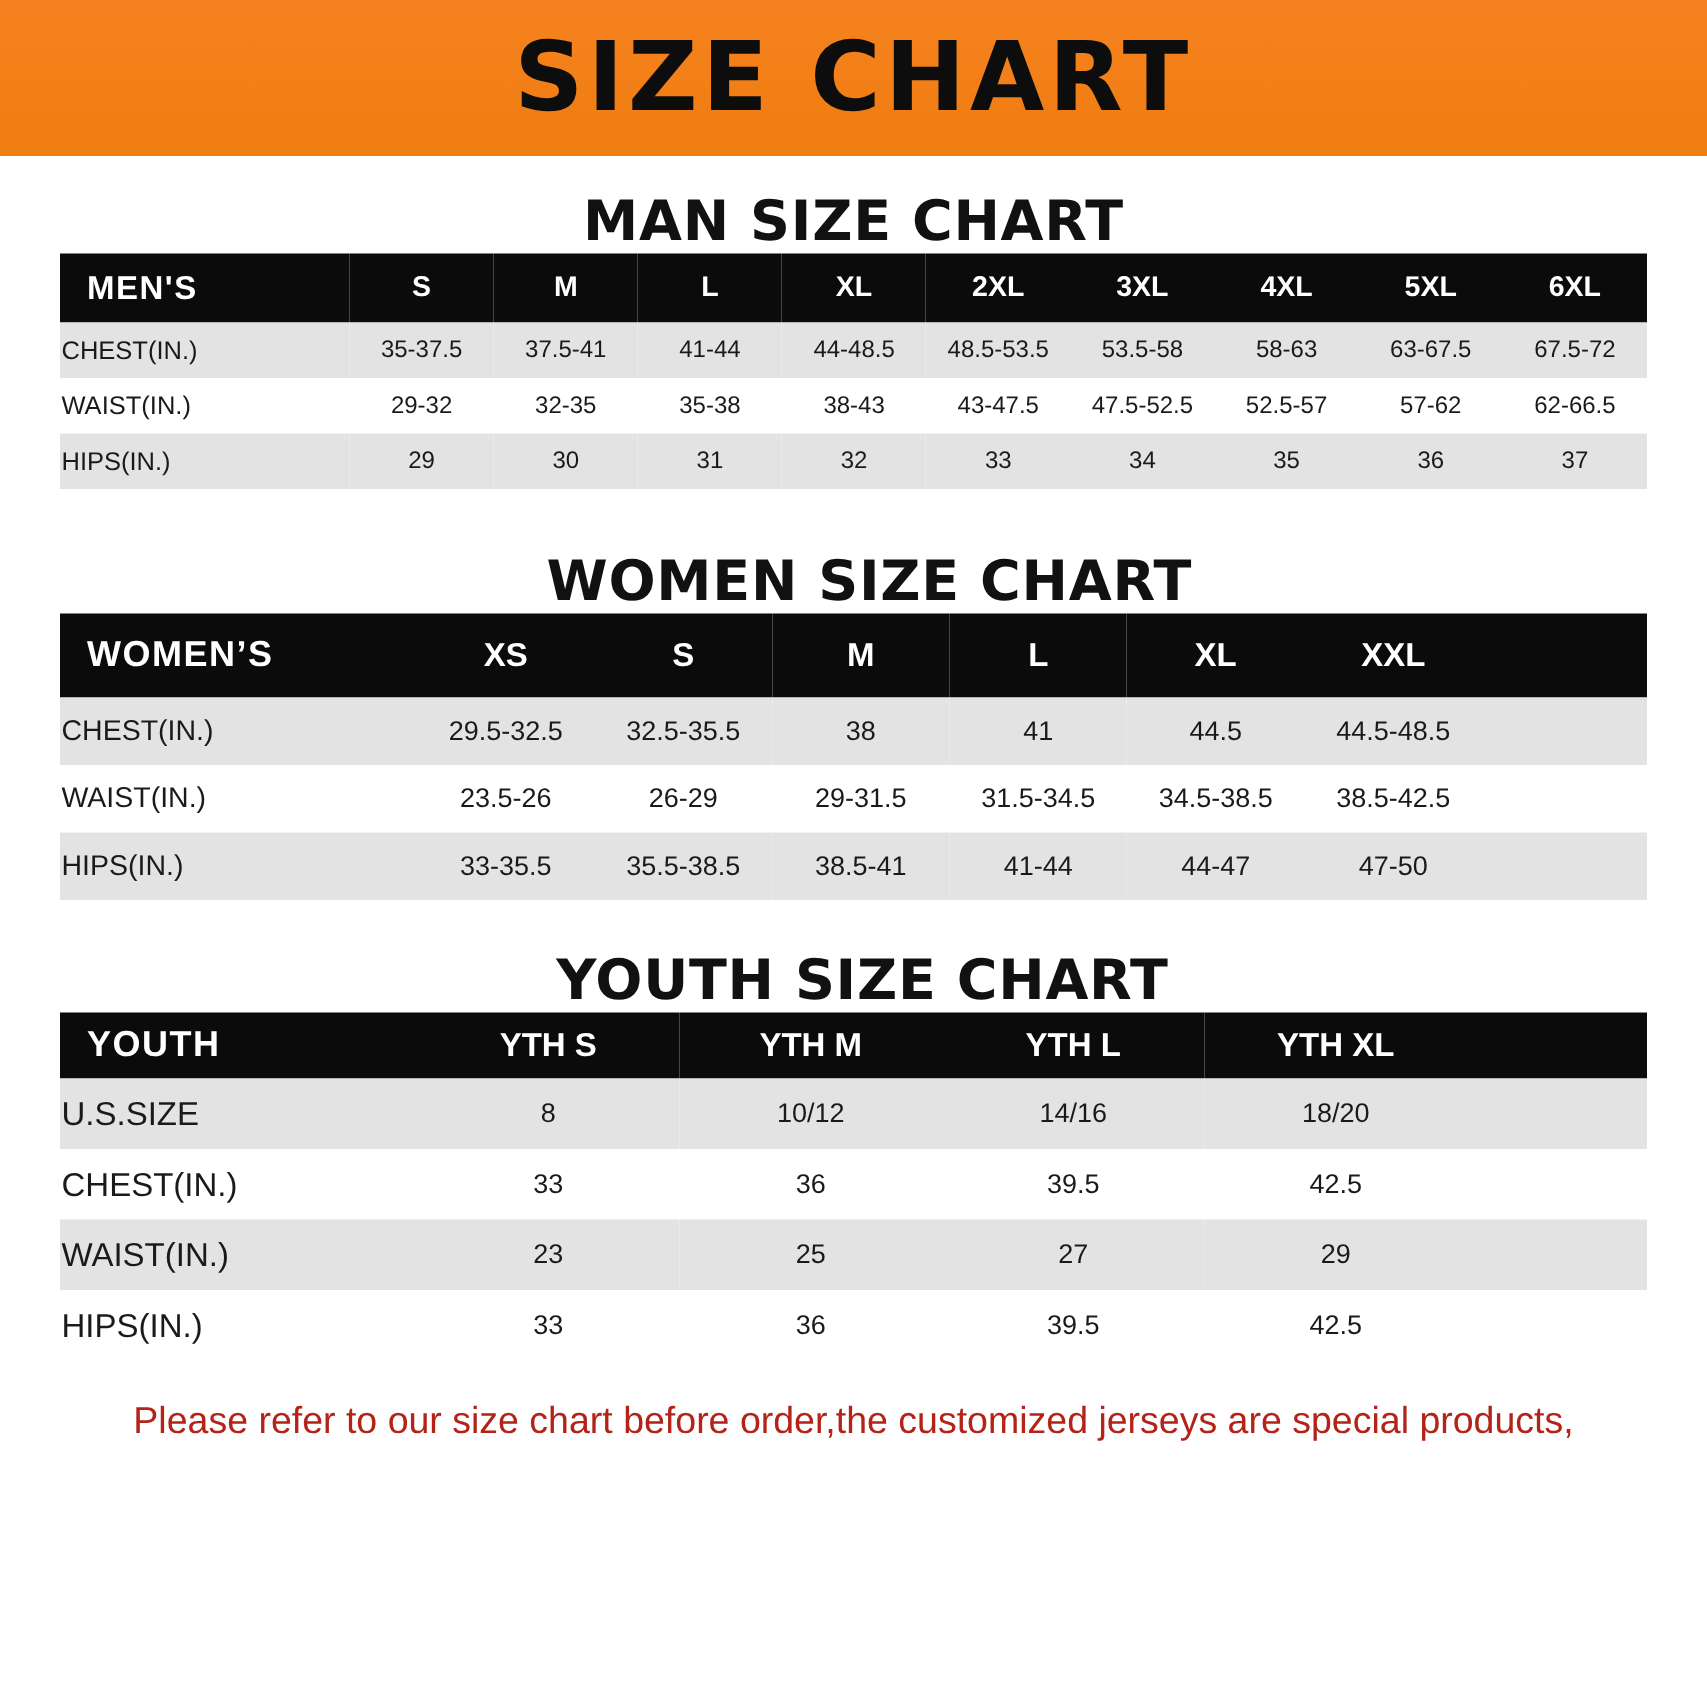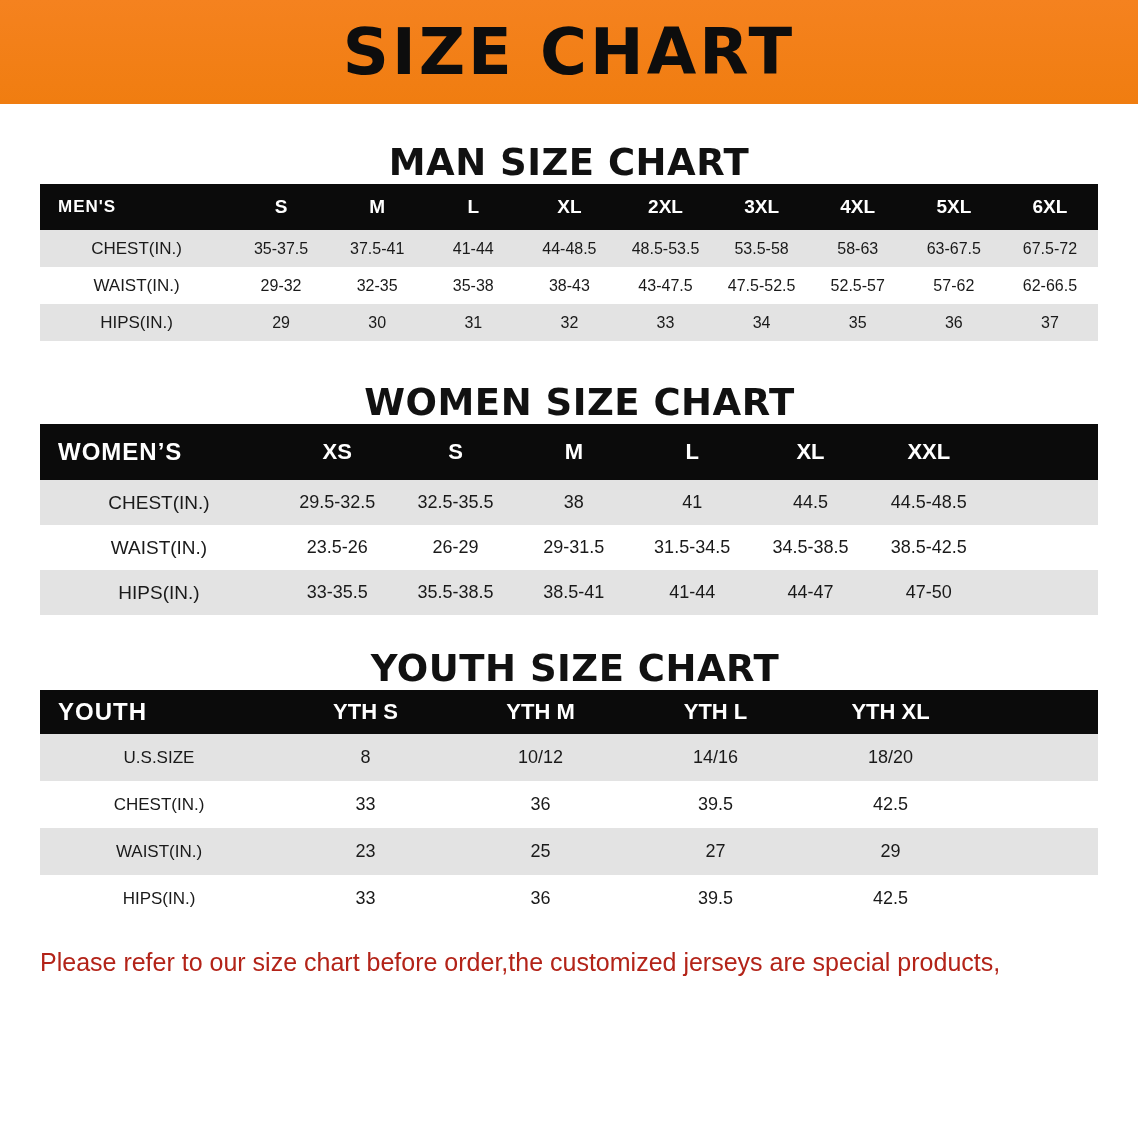--- a/index.html
+++ b/index.html
@@ -35,21 +35,21 @@
   }
 
   
   .section-title {
     text-align: center;
     font-family: "DejaVu Sans", sans-serif;
     font-weight: bold;
     color: #111111;
     letter-spacing: 0.5px;
   }
-  .title-man    { font-size: 37px; margin-top: 37px; }
+  .title-man    { font-size: 37px; margin-top: 22px; }
   .title-women  { font-size: 37px; margin-top: 40px; padding-left: 21px; }
   .title-youth  { font-size: 37px; margin-top: 32px; margin-left: 12px; }
 
   
   .chart-wrap {
     padding: 0 40px;
     box-sizing: border-box;
   }
   table.size-table {
     width: 1058px;
@@ -71,51 +71,51 @@
     padding-left: 18px;
     letter-spacing: 1px;
   }
   table.size-table tbody td {
     text-align: center;
     height: 35px;
     vertical-align: middle;
     color: #1a1a1a;
   }
   table.size-table tbody td.row-label {
-    text-align: center;
+    text-align: left;
   }
   .row-light { background: #e3e3e3; }
   .row-white { background: #ffffff; }
 
   
   #men-table thead th { font-size: 19px; }
-  #men-table thead th.row-label-head { font-size: 17px; }
+  #men-table thead th.row-label-head { font-size: 22px; }
   #men-table tbody td { font-size: 16px; }
   #men-table tbody td.row-label { font-size: 17px; }
 
   
   #women-table thead th { height: 56px; font-size: 22px; }
   #women-table thead th.row-label-head { font-size: 24px; }
   #women-table tbody td { height: 43px; font-size: 18px; }
   #women-table tbody td.row-label { font-size: 19px; }
 
   
   #youth-table thead th { height: 44px; font-size: 22px; }
   #youth-table thead th.row-label-head { font-size: 24px; }
   #youth-table tbody td { height: 45px; font-size: 18px; }
-  #youth-table tbody td.row-label { font-size: 17px; }
+  #youth-table tbody td.row-label { font-size: 22px; }
 
   
   .note {
     margin: 22px 40px 0 40px;
     color: #b32318;
     font-family: "Liberation Sans", sans-serif;
     font-size: 25px;
     line-height: 1.45;
-    text-align: left;
+    text-align: center;
   }
 </style>
 </head>
 <body>
 
 <div class="banner">
   <div class="banner-title">SIZE CHART</div>
 </div>
 
 <div class="section-title title-man">MAN SIZE CHART</div>

